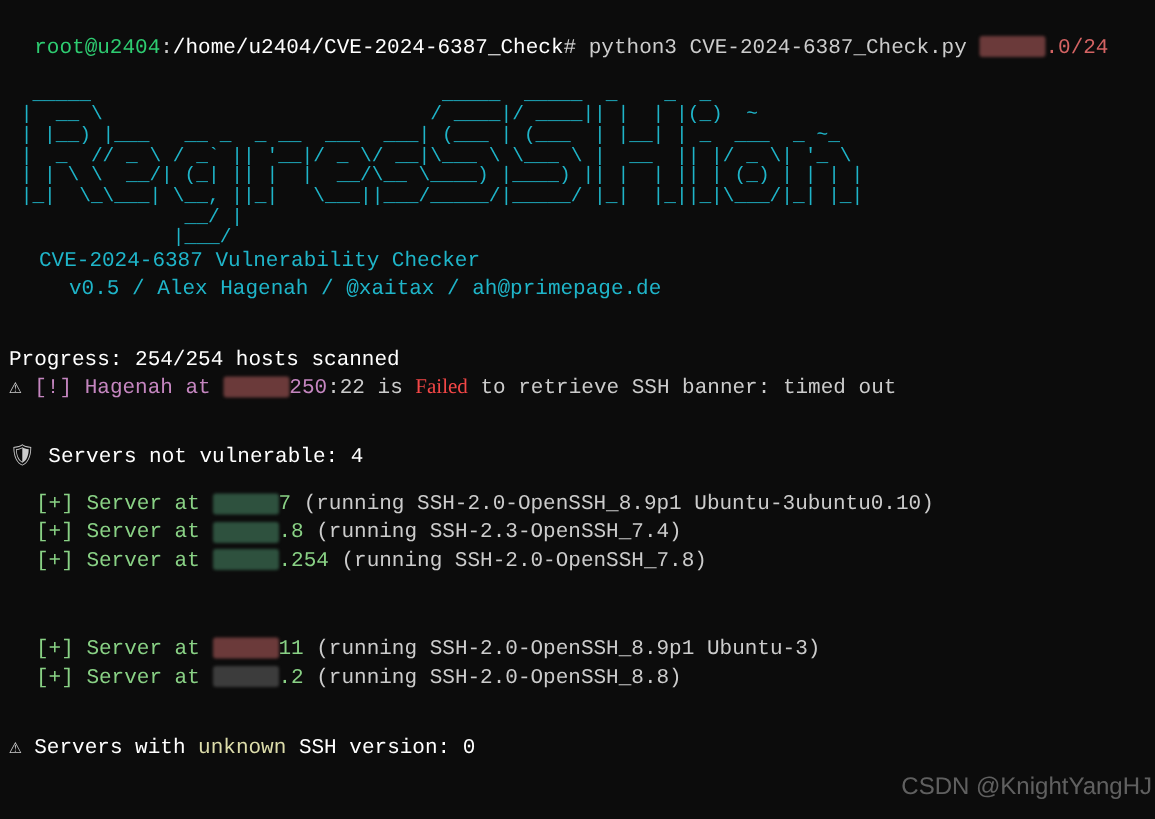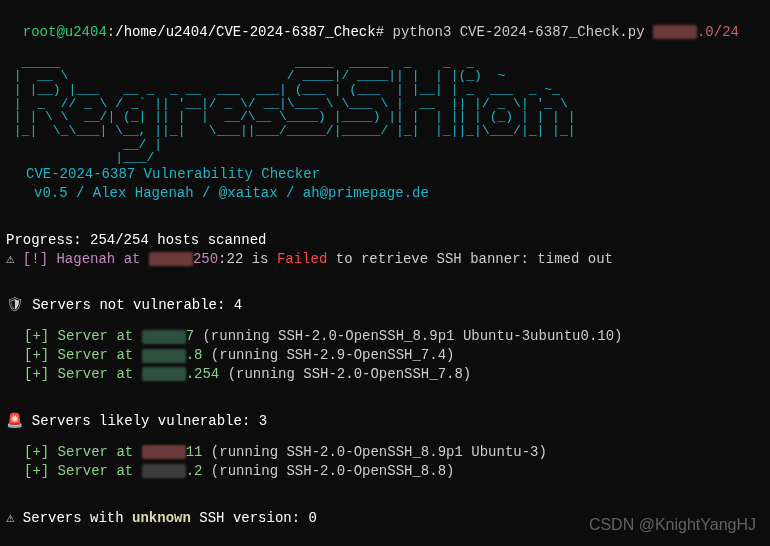--- a/index.html
+++ b/index.html
@@ -15,35 +15,35 @@
     overflow: hidden;
     position: relative;
   }
   .prompt .user { color: #2ecc71; }
   .prompt .path { color: #ffffff; }
   .prompt .colon { color: #cccccc; }
   .cmd { color: #cccccc; }
   .red-ip { color: #d36363; }
   .ascii { color: #1fb5c9; white-space: pre; font-size: 13px; line-height: 1.05; }
   .cve-title { color: #1fb5c9; margin-left: 20px; }
-  .ver-line { color: #1fb5c9; margin-left: 28px; }
+  .ver-line { color: #1fb5c9; margin-left: 40px; }
   .sec { margin-top: 28px; }
   .white { color: #ffffff; }
   .text { color: #cccccc; text-align: right; }
   .magenta { color: #c586c0; }
-  .red { color: #f44747; }
+  .red { color: #f44747; font-family: Liberation Serif, serif; }
   .green { color: #89d185; }
-  .yellow { color: #dcdcaa; font-weight: bold; }
+  .yellow { color: #dcdcaa; }
   .orange { color: #ce9178; }
   .symbol { color: #cccccc; }
   .indent { padding-left: 18px; }
   .blur1 { background: #6b3a3a; color: transparent; border-radius: 2px; display: inline-block; width: 44px; height: 14px; vertical-align: middle; filter: blur(1px); }
   .blur2 { background: #2e513e; color: transparent; border-radius: 2px; display: inline-block; width: 44px; height: 14px; vertical-align: middle; filter: blur(1px); }
   .blur3 { background: #3c3c3c; color: transparent; border-radius: 2px; display: inline-block; width: 44px; height: 14px; vertical-align: middle; filter: blur(1px); }
-  .watermark { position: absolute; right: 14px; bottom: 10px; color: rgba(200,200,200,0.45); font-size: 16px; font-family: sans-serif; }
+  .watermark { position: absolute; right: 2px; bottom: 10px; color: rgba(200,200,200,0.45); font-size: 16px; font-family: sans-serif; }
   .line { white-space: pre; }
   .row { white-space: pre; }
 </style>
 </head>
 <body>
 
 <div class="line prompt">
   <span class="user">root@u2404</span><span class="colon">:</span><span class="path">/home/u2404/CVE-2024-6387_Check</span><span class="colon">#</span> <span class="cmd">python3 CVE-2024-6387_Check.py </span><span class="blur1">&nbsp;</span><span class="red-ip">.0/24</span>
 </div>
 
@@ -64,26 +64,25 @@
 <div style="height:28px"></div>
 
 <div class="row"><span class="white">Progress: </span><span class="white">254/254 hosts scanned</span></div>
 
 <div class="row"><span class="symbol">⚠</span> <span class="magenta">[!] Hagenah at </span><span class="blur1">&nbsp;</span><span class="magenta">250</span><span class="text">:22 is </span><span class="red">Failed</span><span class="text"> to retrieve SSH banner: timed out</span></div>
 
 <div class="sec">
   <div class="row"><span class="symbol">🛡</span> <span class="white">Servers not vulnerable: </span><span class="white">4</span></div>
   <div style="height:12px"></div>
   <div class="indent row"><span class="green">[+] Server at </span><span class="blur2">&nbsp;</span><span class="green">7</span><span class="text"> (running SSH-2.0-OpenSSH_8.9p1 Ubuntu-3ubuntu0.10)</span></div>
-  <div class="indent row"><span class="green">[+] Server at </span><span class="blur2">&nbsp;</span><span class="green">.8</span><span class="text"> (running SSH-2.9-OpenSSH_7.4)</span></div>
+  <div class="indent row"><span class="green">[+] Server at </span><span class="blur2">&nbsp;</span><span class="green">.8</span><span class="text"> (running SSH-2.3-OpenSSH_7.4)</span></div>
   <div class="indent row"><span class="green">[+] Server at </span><span class="blur2">&nbsp;</span><span class="green">.254</span><span class="text"> (running SSH-2.0-OpenSSH_7.8)</span></div>
 </div>
 
 <div class="sec">
-  <div class="row"><span class="symbol">🚨</span> <span class="white">Servers likely vulnerable: </span><span class="white">3</span></div>
   <div style="height:12px"></div>
   <div class="indent row"><span class="green">[+] Server at </span><span class="blur1">&nbsp;</span><span class="green">11</span><span class="text"> (running SSH-2.0-OpenSSH_8.9p1 Ubuntu-3)</span></div>
   <div class="indent row"><span class="green">[+] Server at </span><span class="blur3">&nbsp;</span><span class="green">.2</span><span class="text"> (running SSH-2.0-OpenSSH_8.8)</span></div>
 </div>
 
 <div class="sec row"><span class="symbol">⚠</span> <span class="white">Servers with </span><span class="yellow">unknown</span><span class="white"> SSH version: </span><span class="white">0</span></div>
 
 <div style="height:14px"></div>
 
 <div class="sec row"><span class="symbol">🔒</span> <span class="white">Servers with port 22 </span><span class="orange">closed</span><span class="white">: </span><span class="white">246</span></div>

